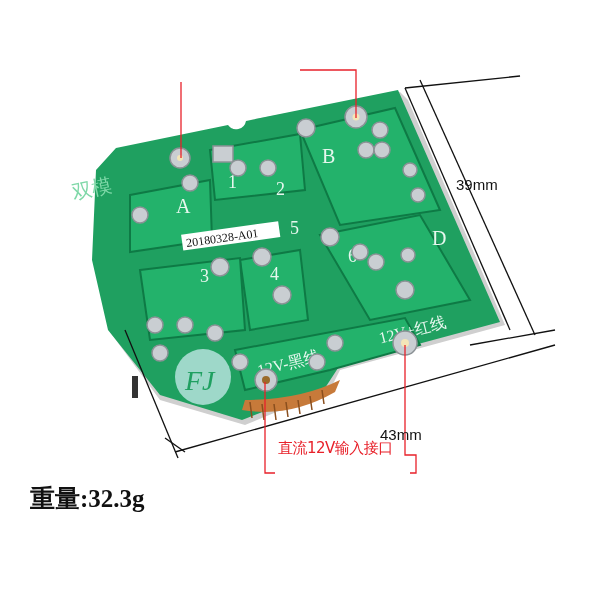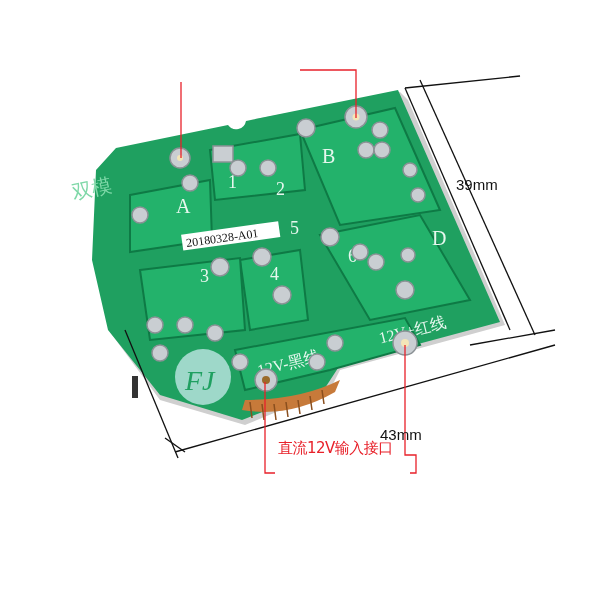--- a/index.html
+++ b/index.html
@@ -110,13 +110,14 @@
       <line x1="181" y1="82" x2="181" y2="158"></line>
       <polyline points="300,70 356,70 356,118"></polyline>
       <polyline points="265,382 265,473 275,473"></polyline>
       <polyline points="405,345 405,455 416,455 416,473 410,473"></polyline>
     </g>
   </svg>
 
   <div class="callout" style="left:278px; top:439px;">直流12V输入接口</div>
   <div class="dim" style="left:456px; top:176px;">39mm</div>
   <div class="dim" style="left:332px; top:426px;margin-left:48px;">43mm</div>
+  <div class="weight" style="left:30px; top:482px;">重量:32.3g</div>
 </div>
 
 </body></html>

